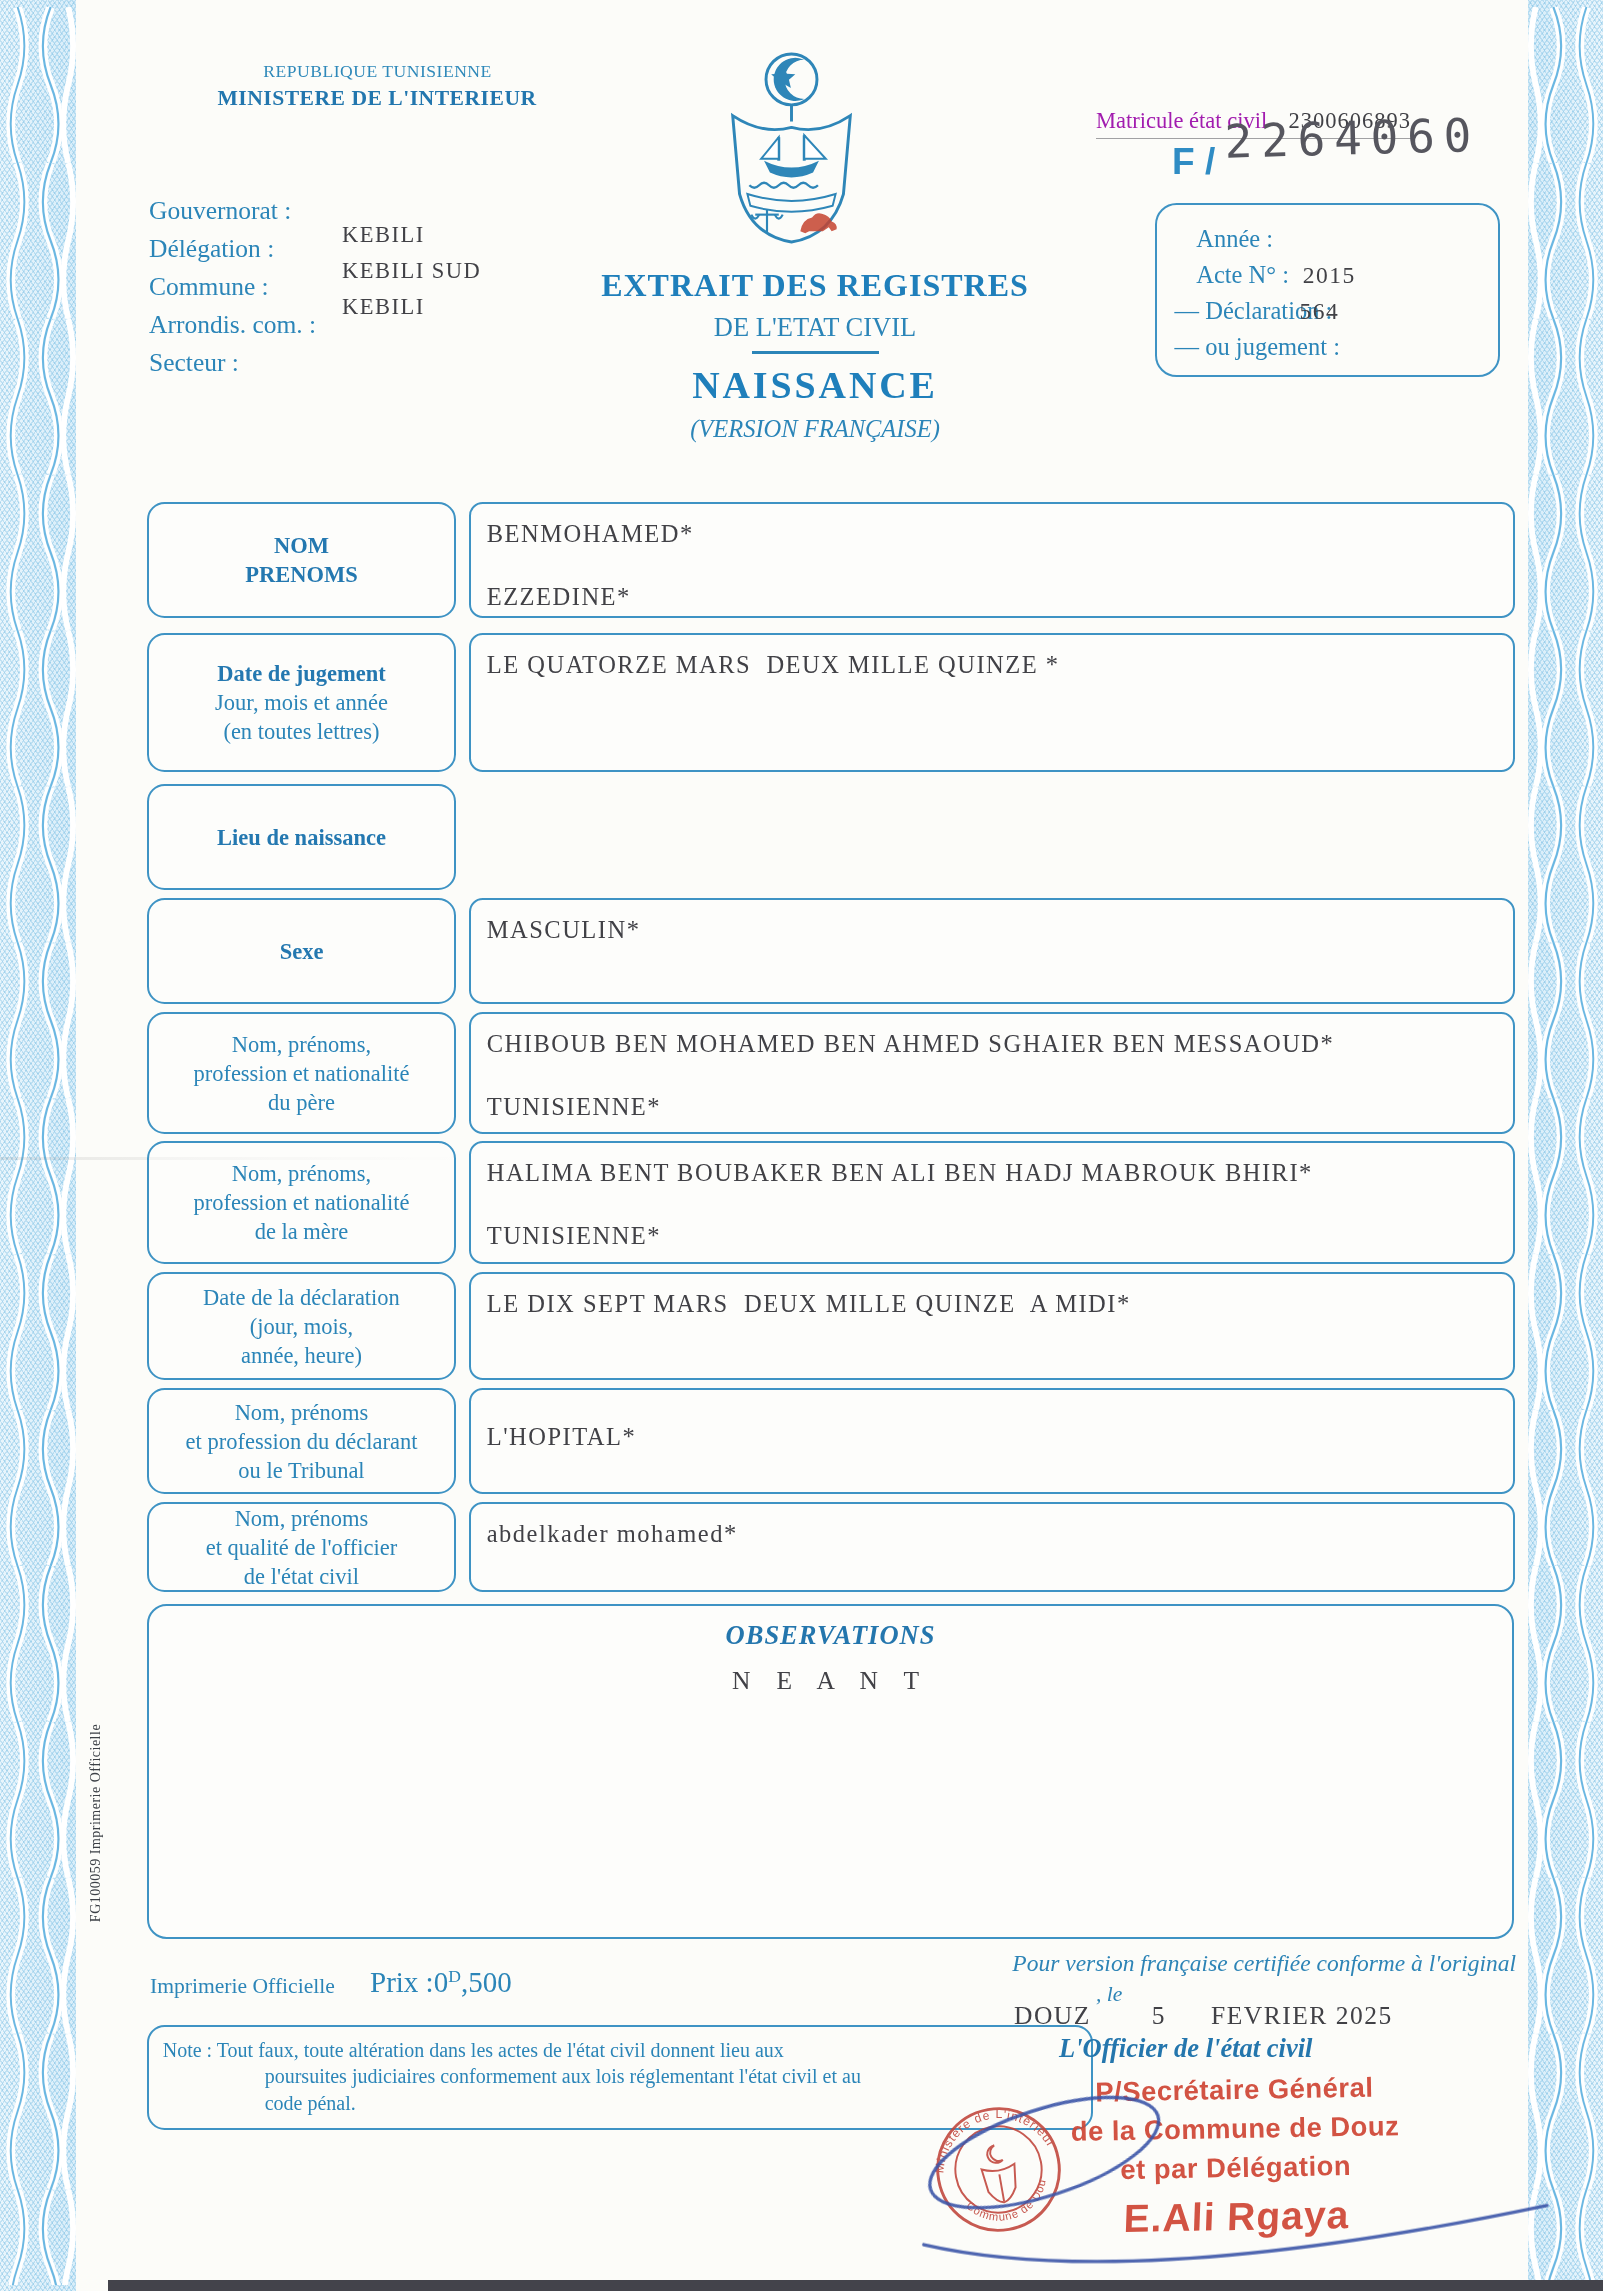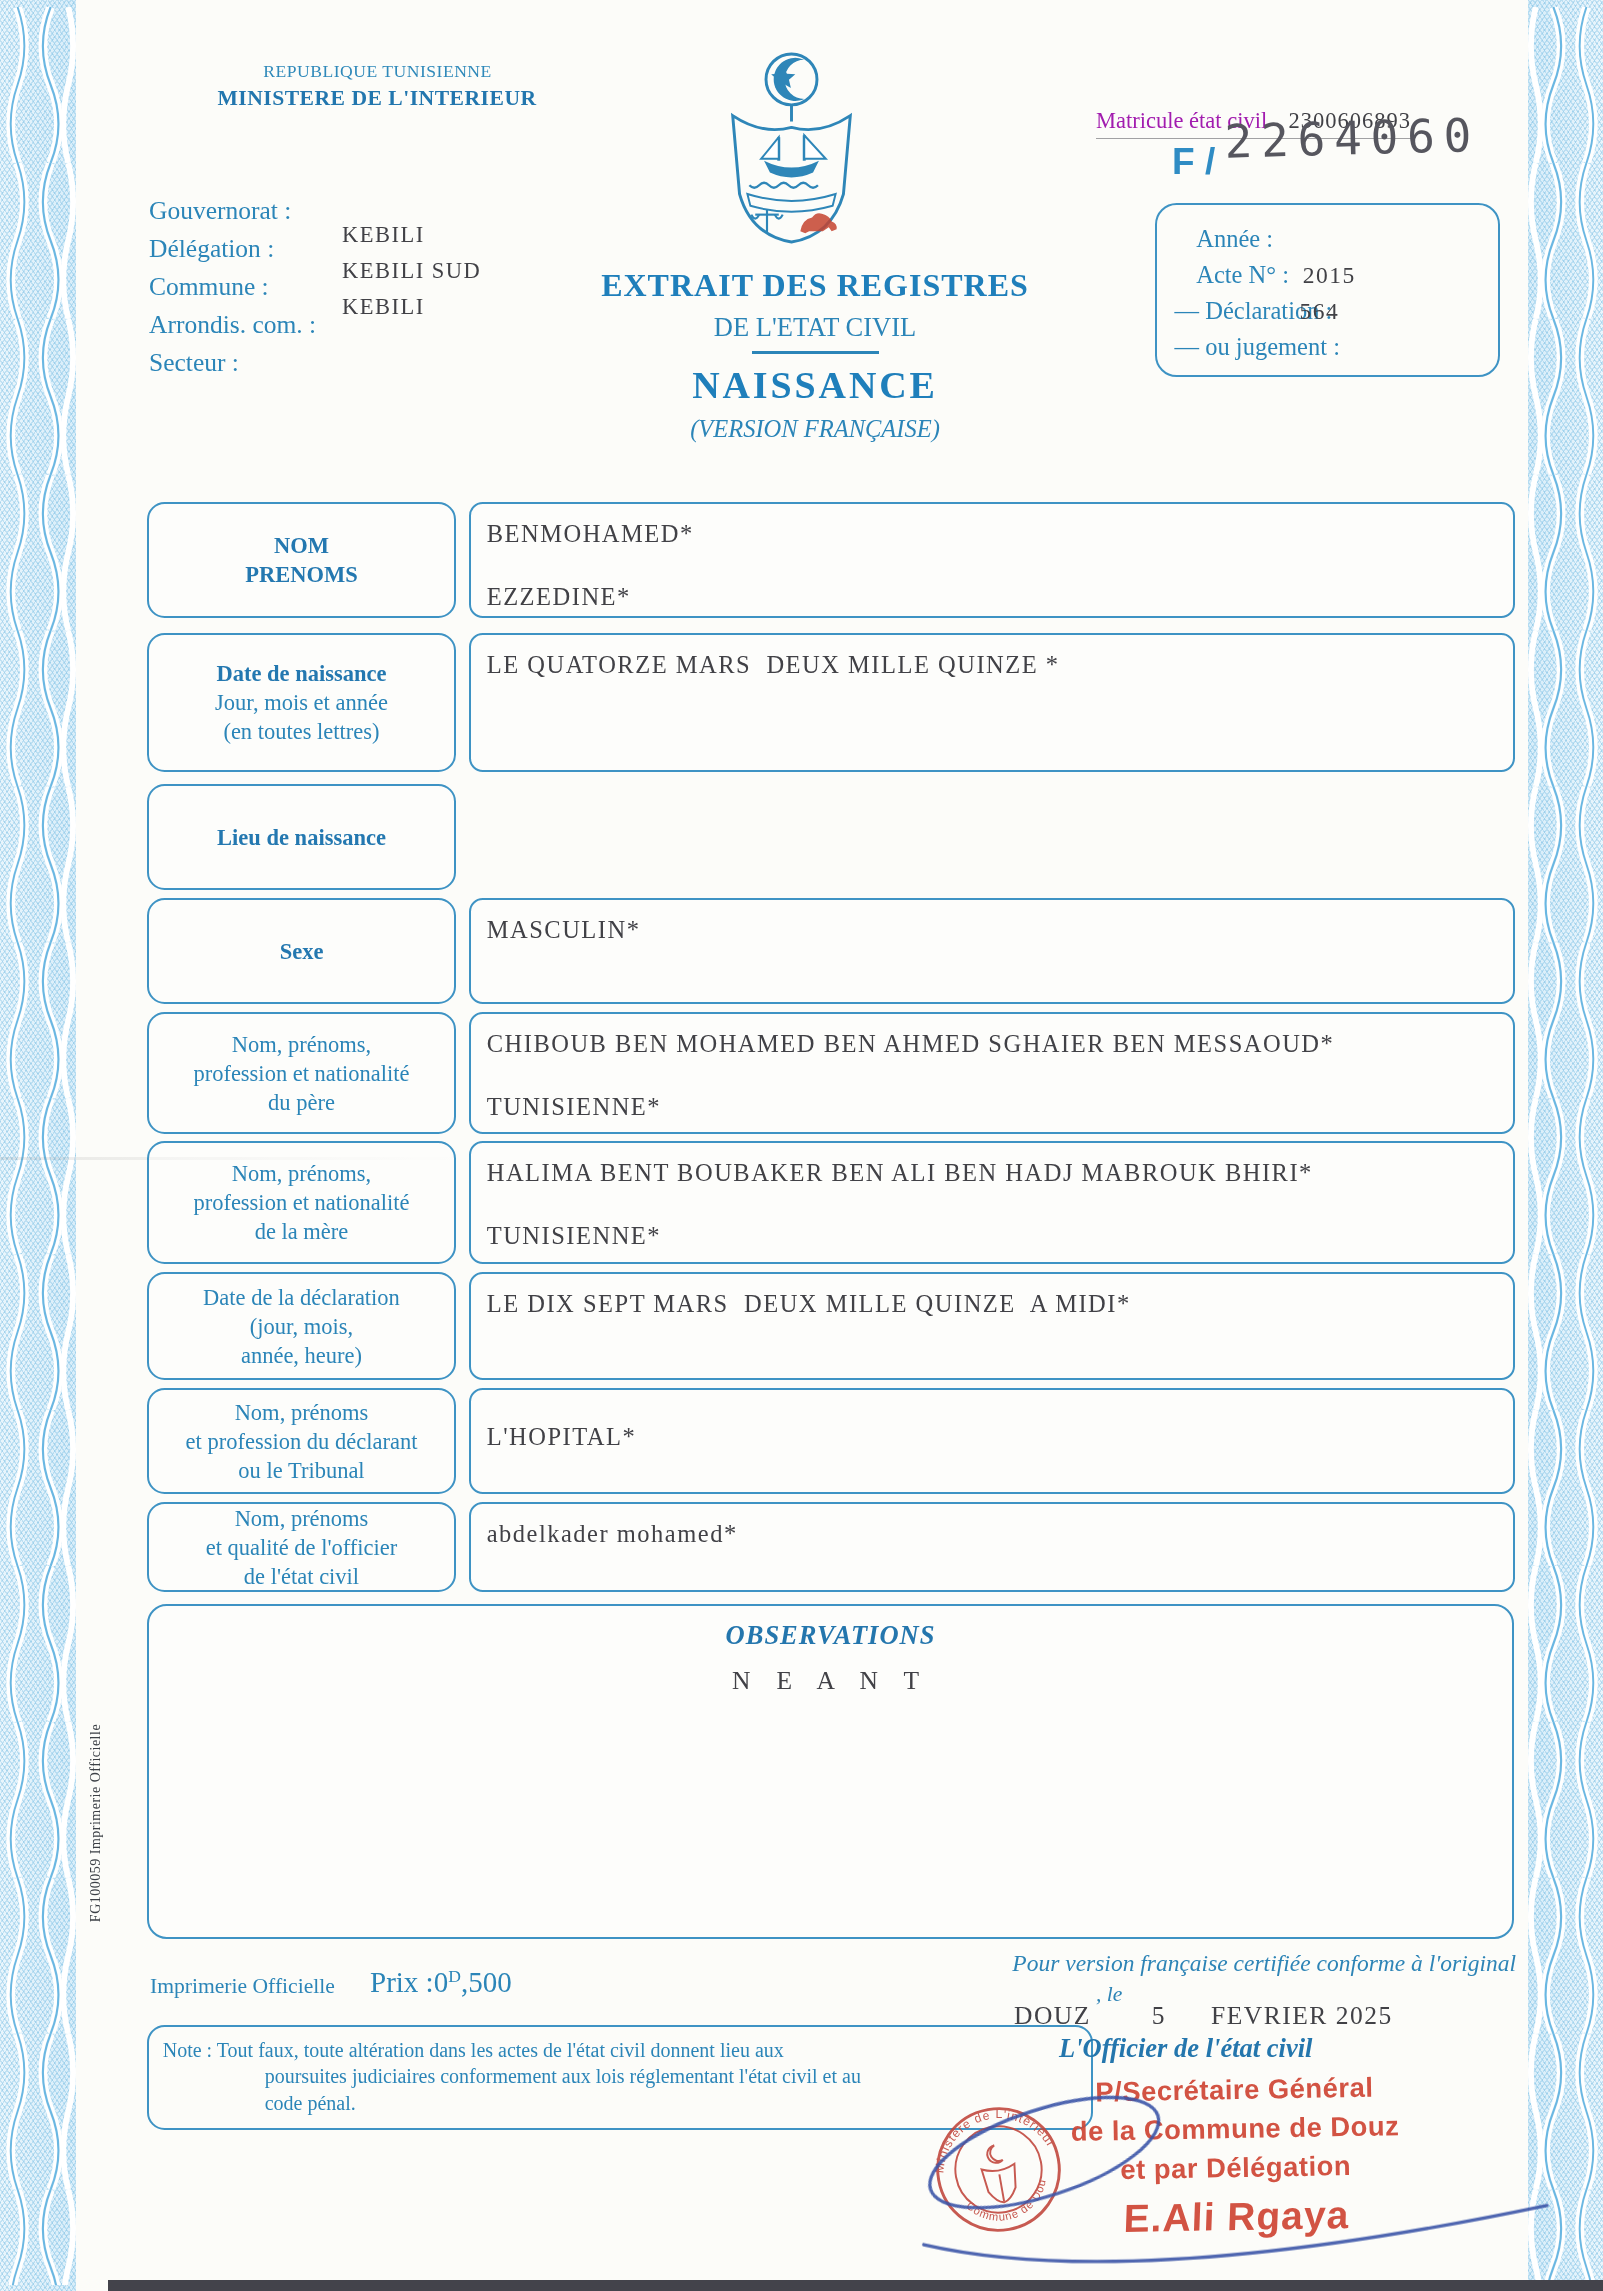--- a/index.html
+++ b/index.html
@@ -213,21 +213,21 @@
       <div class="b">PRENOMS</div>
     </div>
     <div class="vbox">
       <div class="vline typed">BENMOHAMED*</div>
       <div class="vline typed">EZZEDINE*</div>
     </div>
   </div>
 
   <div class="row" style="top:633px;height:139px;">
     <div class="lbox">
-      <div class="b">Date de naissance</div>
+      <div class="b">Date de jugement</div>
       <div>Jour, mois et année</div>
       <div>(en toutes lettres)</div>
     </div>
     <div class="vbox">
       <div class="vline typed">LE QUATORZE MARS  DEUX MILLE QUINZE *</div>
     </div>
   </div>
 
   <div class="row" style="top:784px;height:106px;">
     <div class="lbox">

